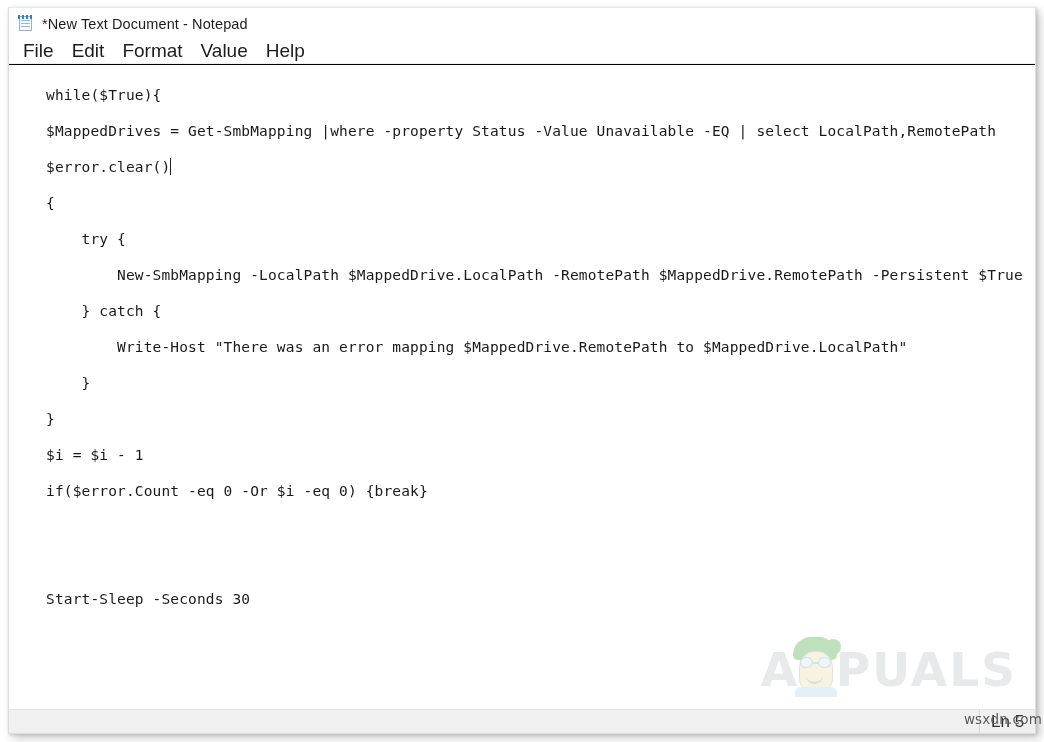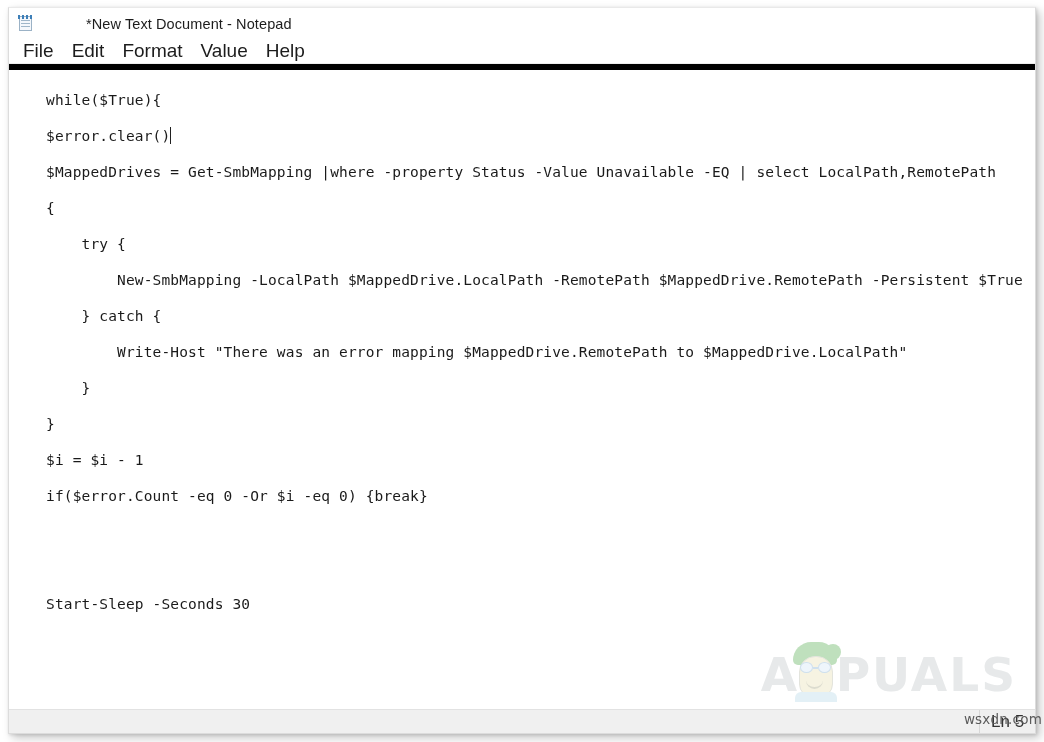--- a/index.html
+++ b/index.html
@@ -39,21 +39,20 @@
   }
 
   
   .titlebar {
     position: relative;
     height: 31px;
     background: #ffffff;
     display: flex;
     align-items: center;
     padding-left: 8px;
-    gap: 44px;
   }
   .app-icon {
     width: 17px;
     height: 17px;
     margin-right: 8px;
     position: relative;
     flex: 0 0 auto;
   }
   .app-icon .pad {
     position: absolute;
@@ -105,21 +104,21 @@
     white-space: nowrap;
     cursor: default;
   }
   .menu-item:first-child { padding-left: 4px; }
 
   
   .editor-wrap {
     position: relative;
     height: 645px;
     background: #ffffff;
-    border-top: 6px solid #000000;
+    border-top: 1px solid #000000;
     overflow: hidden;
   }
   .editor {
     position: absolute;
     left: 0; top: 0;
     width: 100%;
     height: 100%;
     padding: 12px 0 0 0;
     box-sizing: border-box;
     overflow: hidden;
@@ -289,22 +288,22 @@
       <div class="menu-item">File</div>
       <div class="menu-item">Edit</div>
       <div class="menu-item">Format</div>
       <div class="menu-item">Value</div>
       <div class="menu-item">Help</div>
     </div>
 
     <div class="editor-wrap">
       <div class="editor" id="editor">
           <div class="code-line">while($True){</div>
+          <div class="code-line">$MappedDrives = Get-SmbMapping |where -property Status -Value Unavailable -EQ | select LocalPath,RemotePath</div>
           <div class="code-line">$error.clear()<span class="caret"></span></div>
-          <div class="code-line">$MappedDrives = Get-SmbMapping |where -property Status -Value Unavailable -EQ | select LocalPath,RemotePath</div>
           <div class="code-line">{</div>
           <div class="code-line">    try {</div>
           <div class="code-line">        New-SmbMapping -LocalPath $MappedDrive.LocalPath -RemotePath $MappedDrive.RemotePath -Persistent $True</div>
           <div class="code-line">    } catch {</div>
           <div class="code-line">        Write-Host "There was an error mapping $MappedDrive.RemotePath to $MappedDrive.LocalPath"</div>
           <div class="code-line">    }</div>
           <div class="code-line">}</div>
           <div class="code-line">$i = $i - 1</div>
           <div class="code-line">if($error.Count -eq 0 -Or $i -eq 0) {break}</div>
           <div class="code-line"></div>

